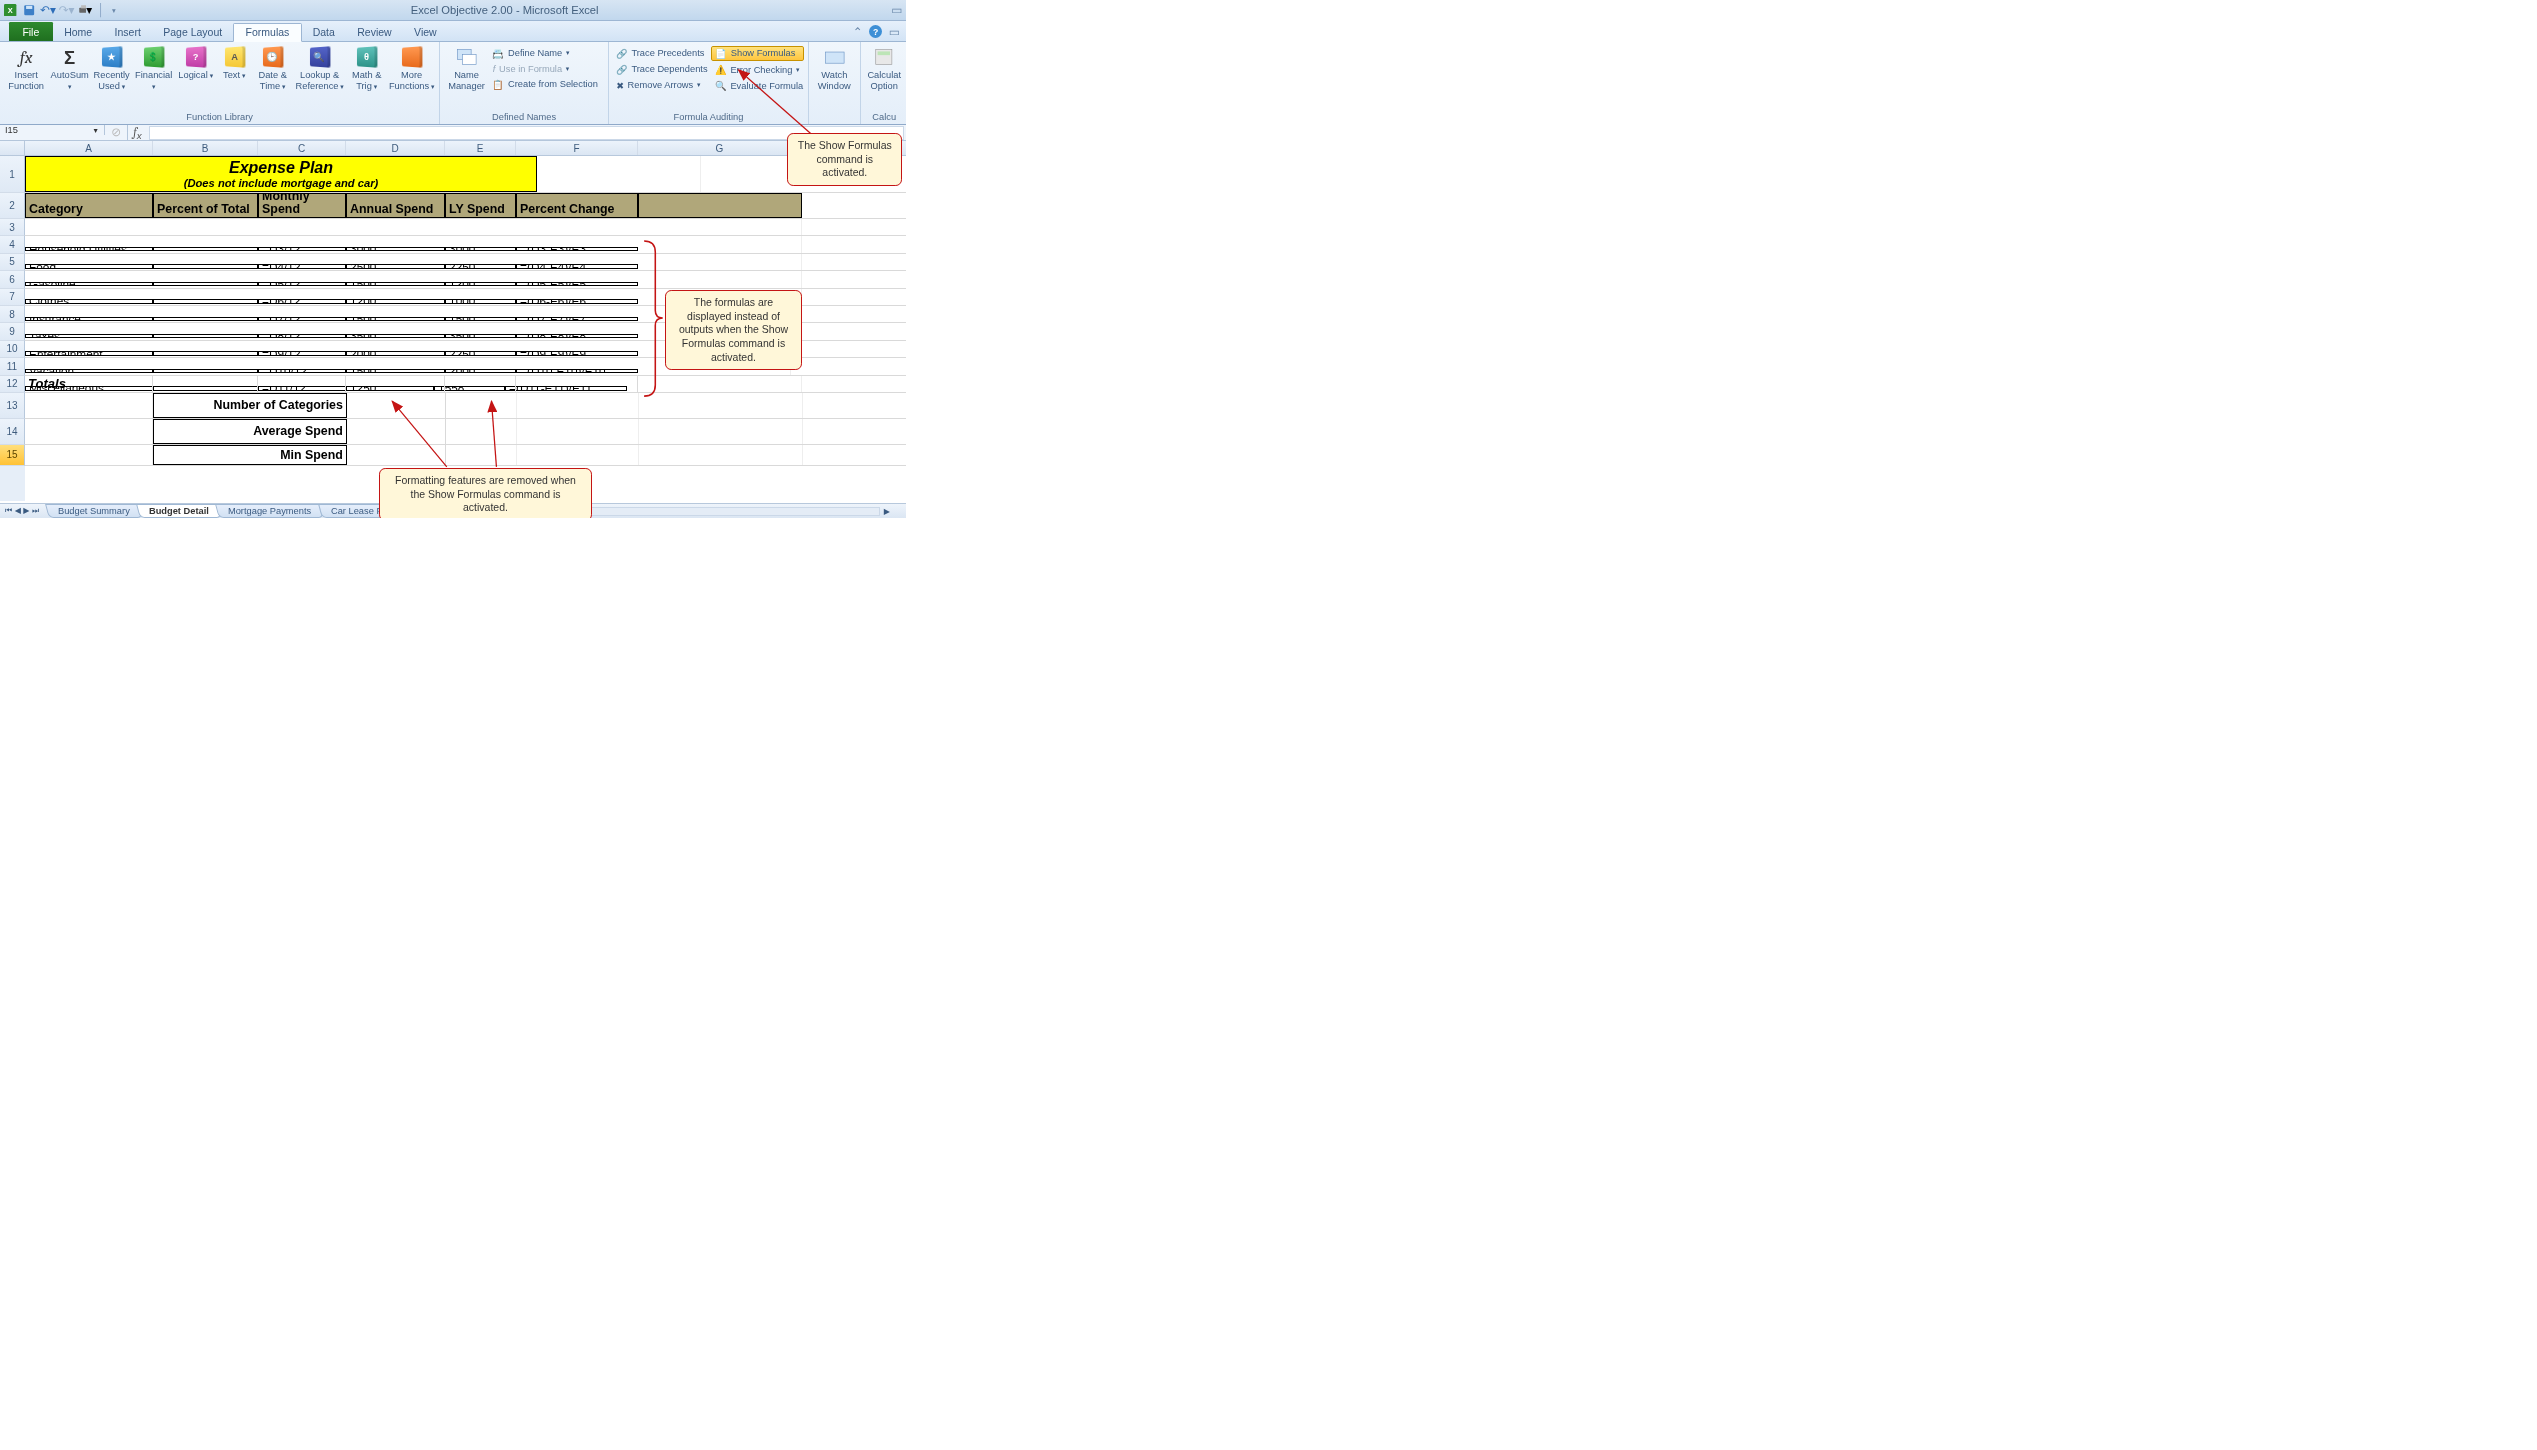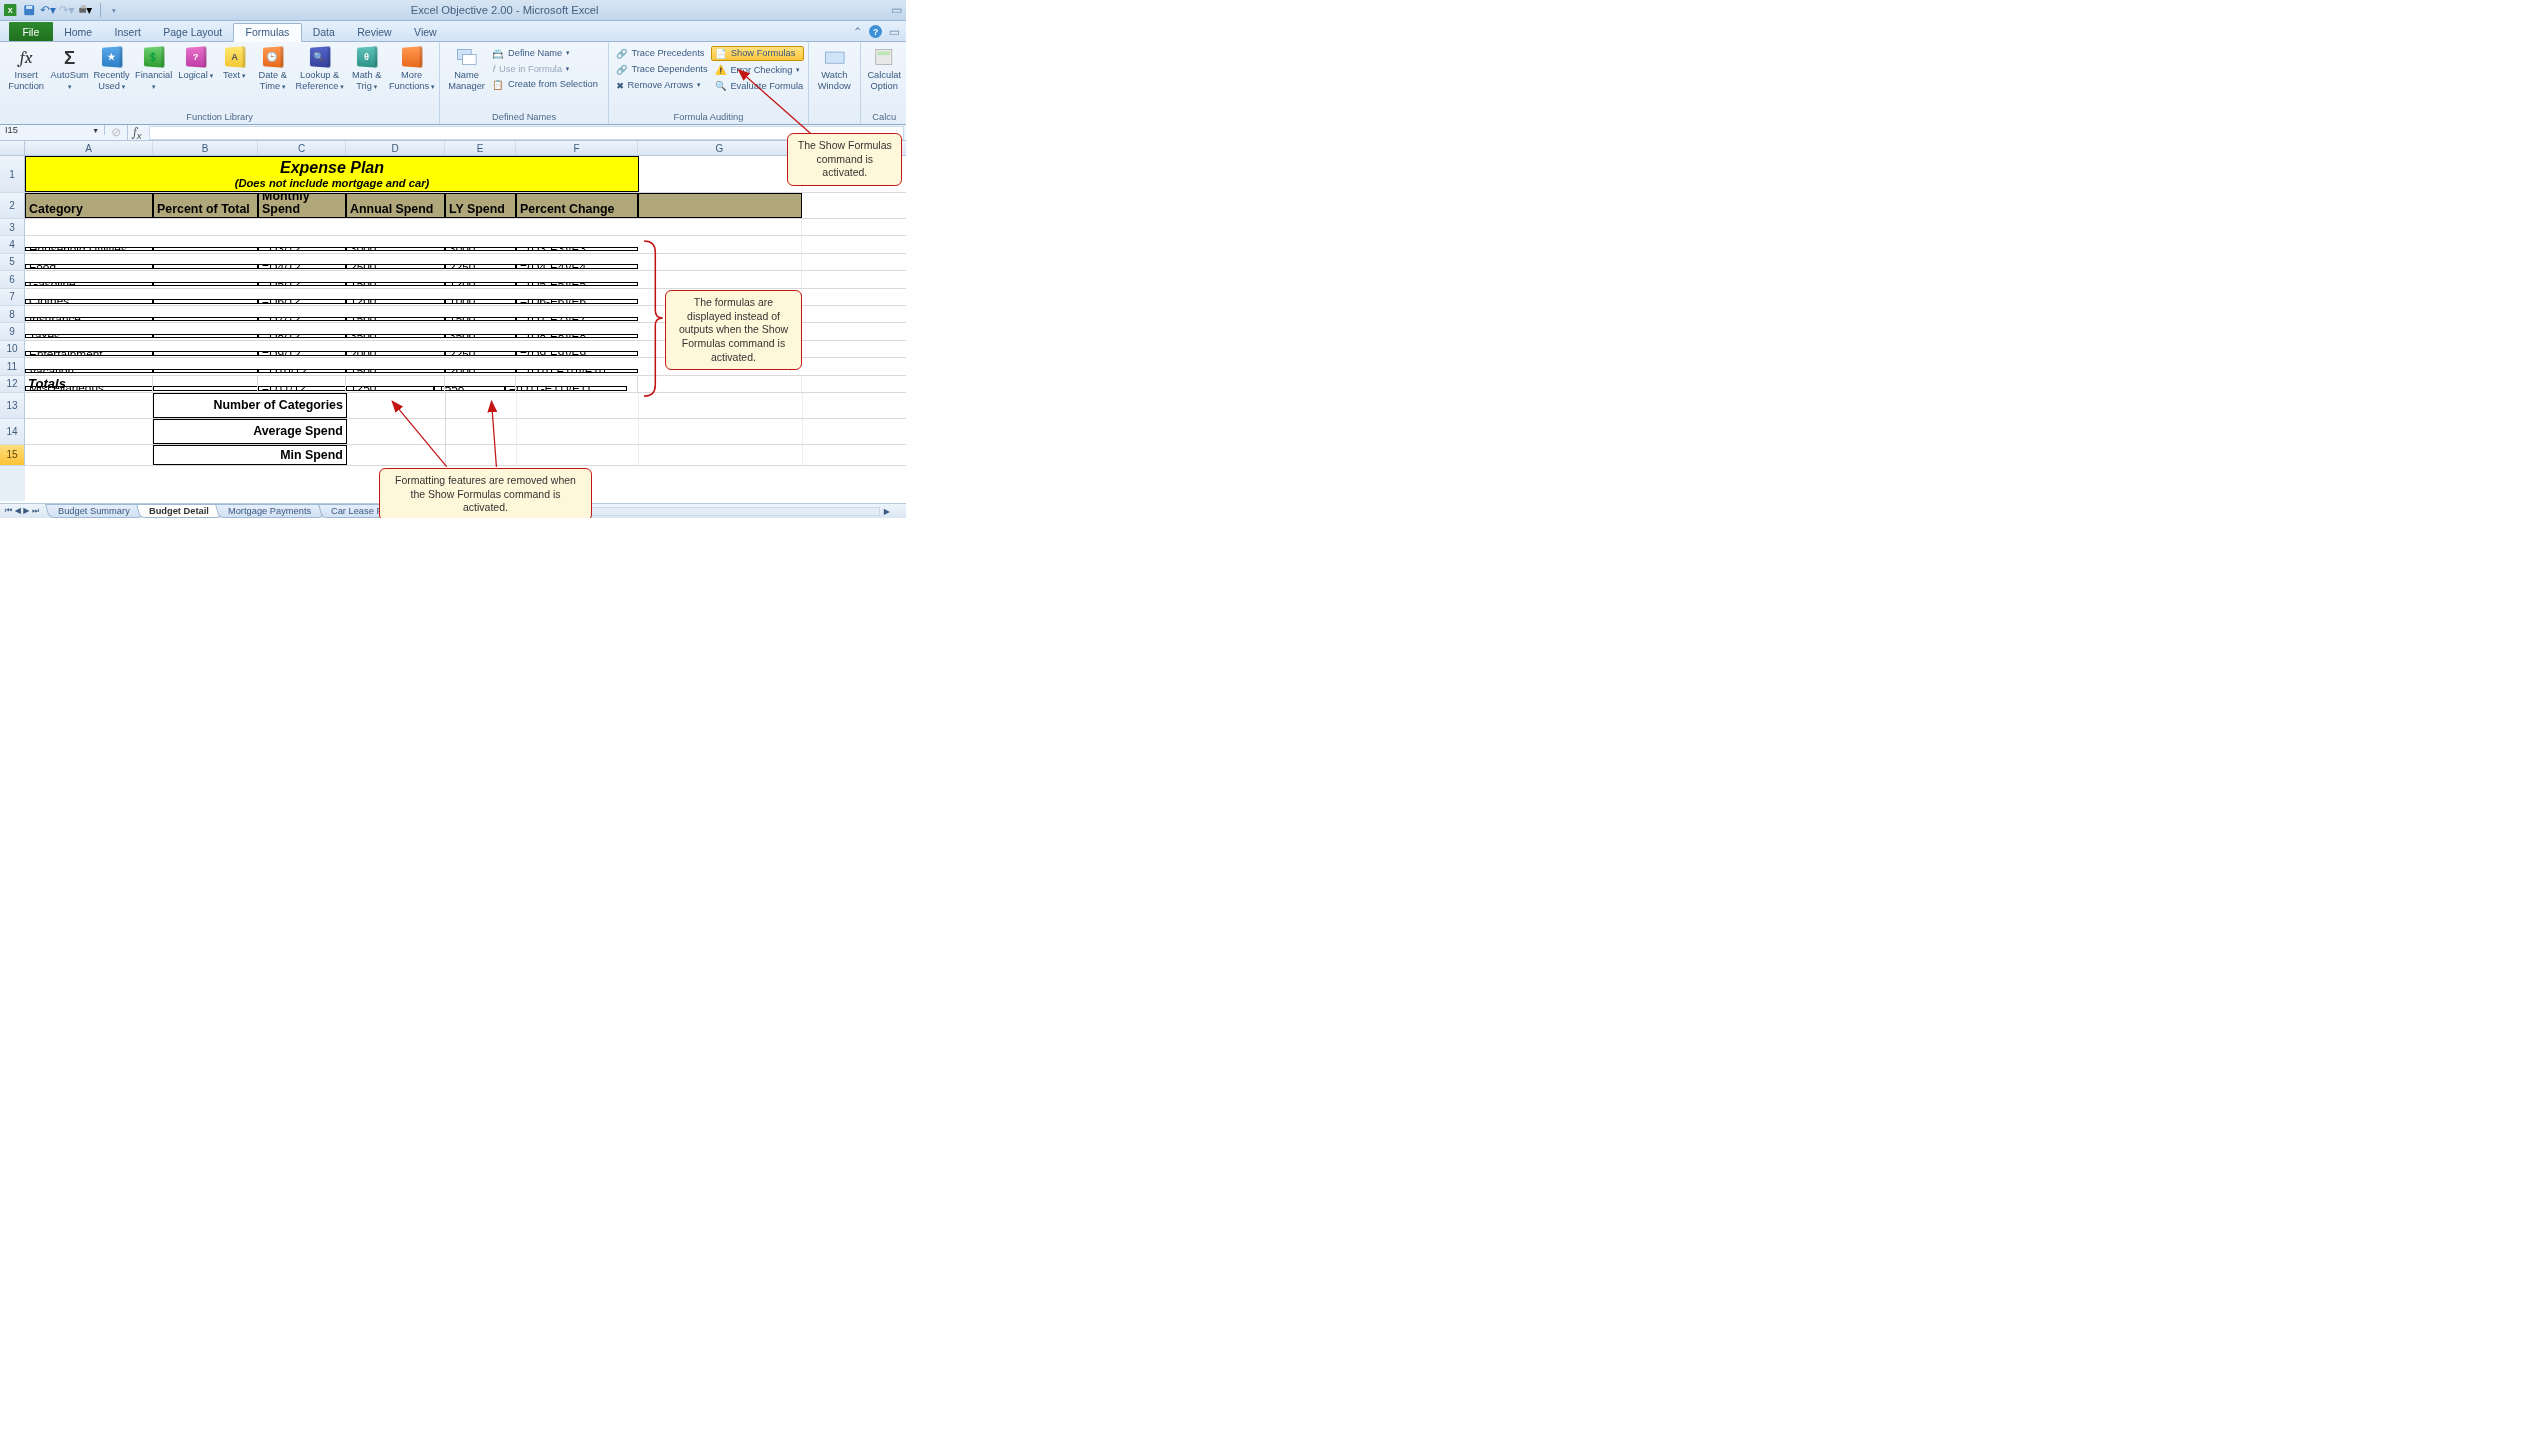--- a/index.html
+++ b/index.html
@@ -342,21 +342,21 @@
         <div class="colh" style="width: 128px;">A</div>
         <div class="colh" style="width: 105px;">B</div>
         <div class="colh" style="width: 88px;">C</div>
         <div class="colh" style="width: 99px;">D</div>
         <div class="colh" style="width: 71px;">E</div>
         <div class="colh" style="width: 122px;">F</div>
         <div class="colh" style="width: 164px;">G</div>
       </div>
     <div class="data-area" id="dataarea">
         <div class="r tall">
-          <div class="c plan-title" style="width: 614px;">
+          <div class="c plan-title" style="width: 512px;">
             <div class="t1">Expense Plan</div>
             <div class="t2">(Does not include mortgage and car)</div>
           </div>
           <div class="c grey" style="width: 164px;"></div>
         </div>
         <div class="r mid hdr-row">
           <div class="c " style="width: 128px; white-space: normal; line-height: 1.05;">Category</div>
           <div class="c " style="width: 105px; white-space: normal; line-height: 1.05;">Percent of Total</div>
           <div class="c " style="width: 88px; white-space: normal; line-height: 1.05;">Monthly Spend</div>
           <div class="c " style="width: 99px; white-space: normal; line-height: 1.05;">Annual Spend</div>

